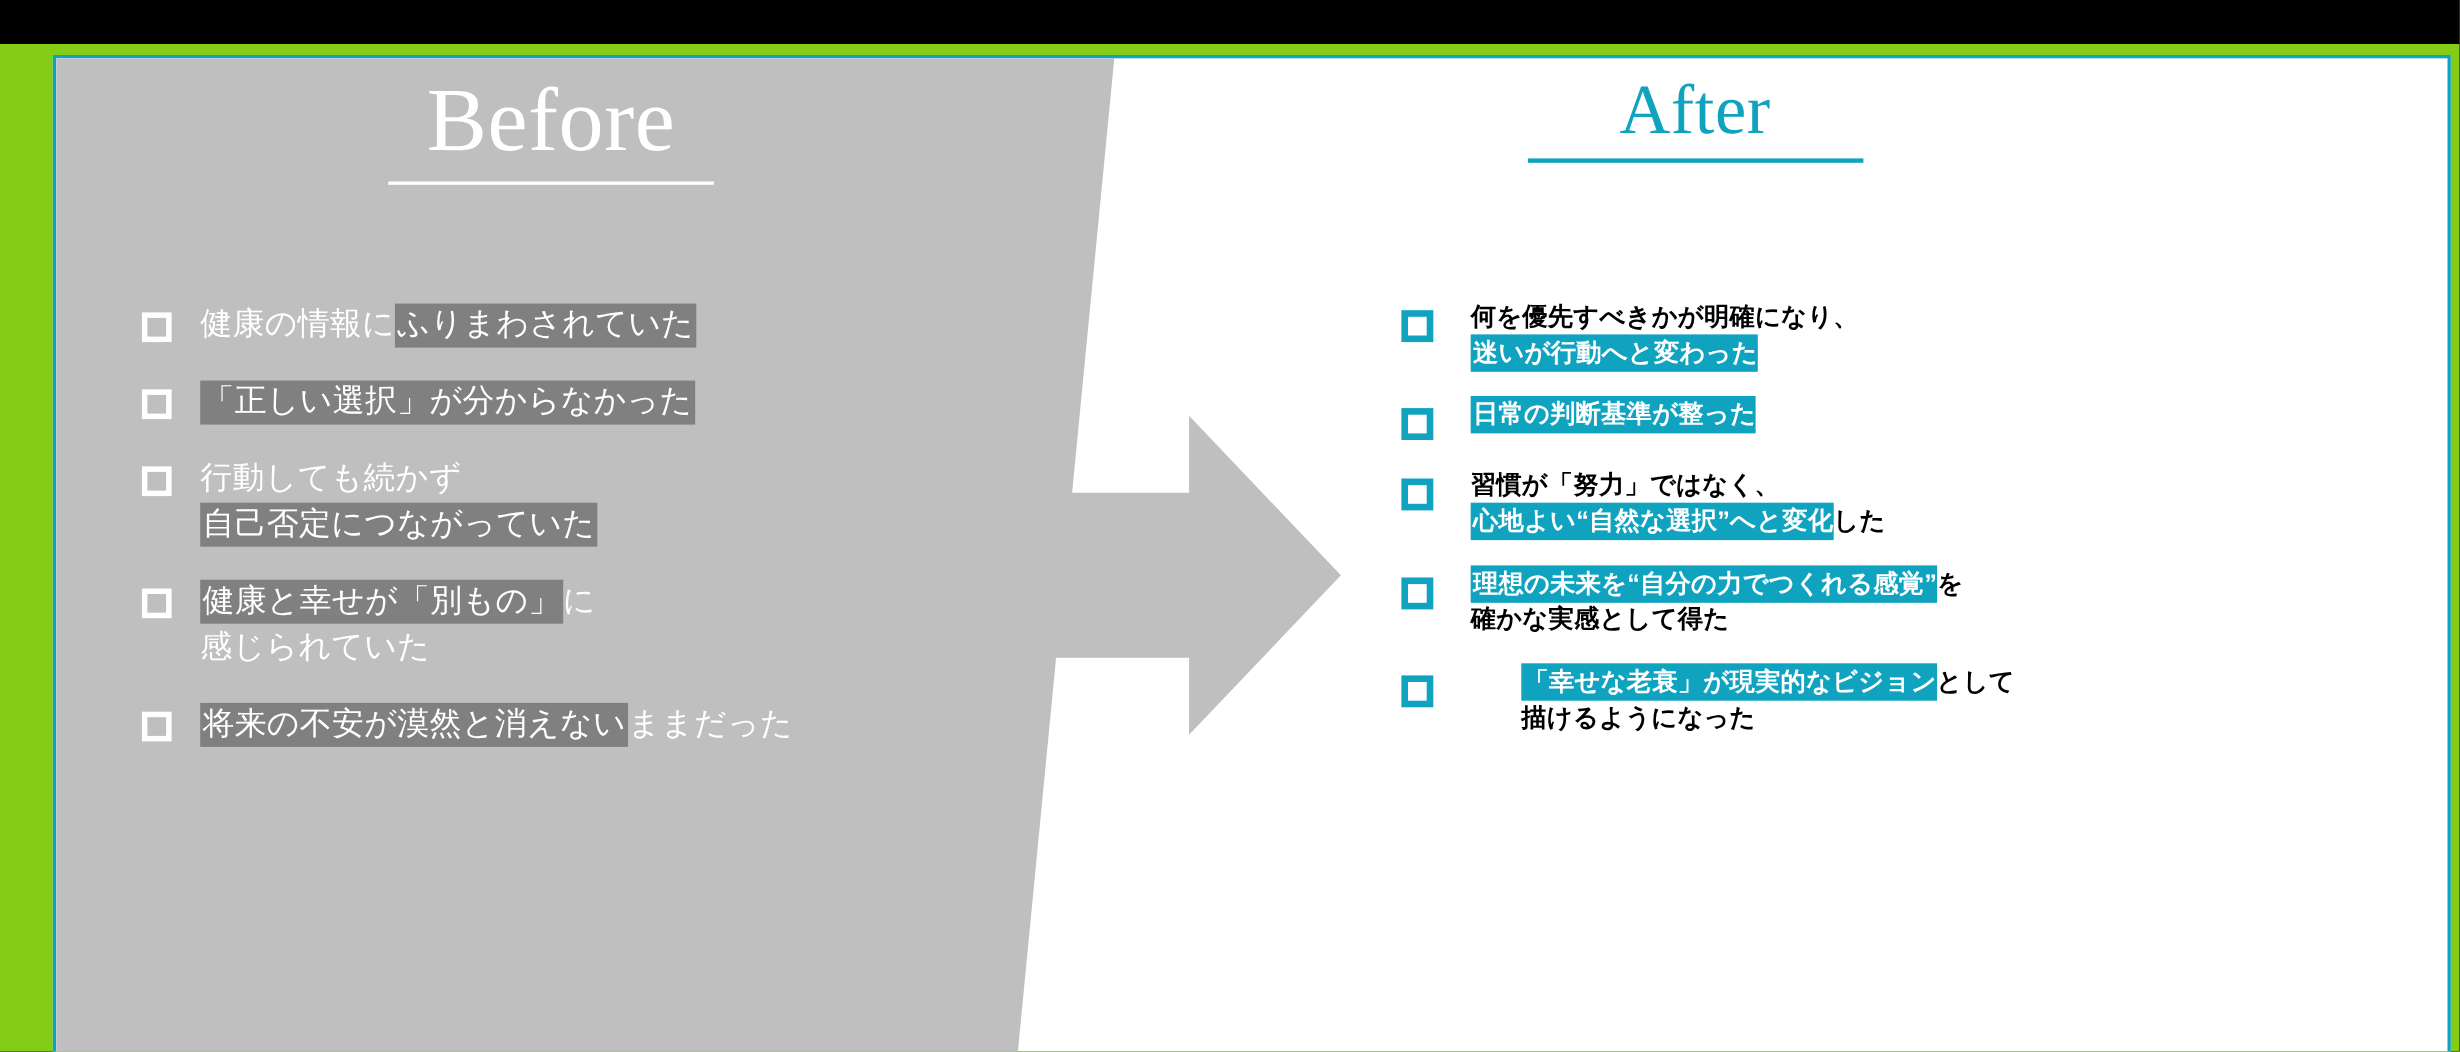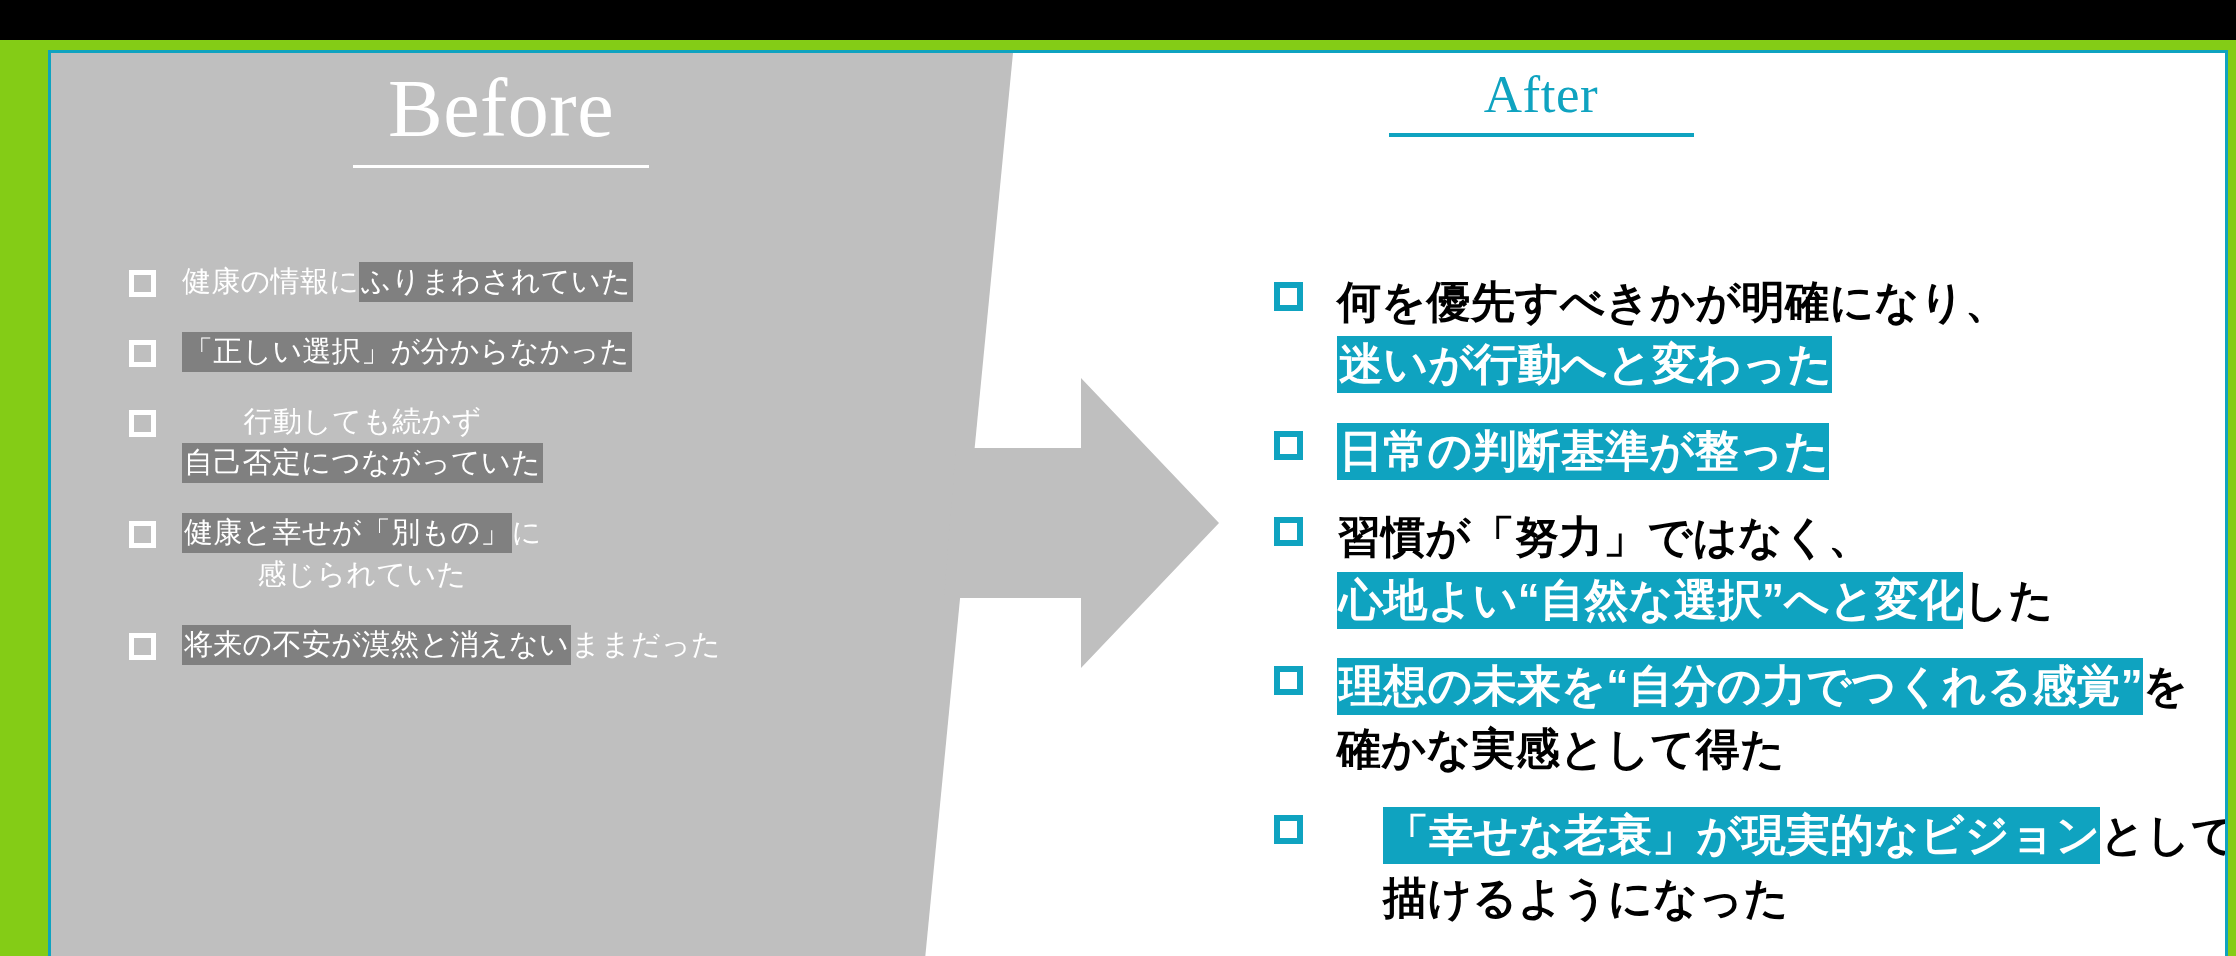--- a/index.html
+++ b/index.html
@@ -74,23 +74,22 @@
     display: block;
     width: 296px;
     height: 3px;
     background: #ffffff;
     margin: 14px auto 0 auto;
   }
 
   #before-list {
     position: absolute;
     left: 78px;
-    top: 208px;
+    top: 222px;
     width: 810px;
-    text-align: center;
   }
   .b-item {
     display: flex;
     align-items: flex-start;
     margin-bottom: 28px;
   }
   .b-item:last-child { margin-bottom: 0; }
 
   .chk-before {
     flex: 0 0 auto;
@@ -128,21 +127,21 @@
   #after-title-wrap {
     position: absolute;
     left: 0;
     top: 14px;
     width: 800px;
     text-align: center;
   }
   .title-after {
     display: inline-block;
     font-family: "Liberation Serif", "DejaVu Serif", serif;
-    font-size: 53px;
+    font-size: 64px;
     line-height: 1.02;
     color: #0fa3c0;
     letter-spacing: 0.5px;
   }
   .rule-after {
     display: block;
     width: 305px;
     height: 4px;
     background: #0fa3c0;
     margin: 12px auto 0 auto;
@@ -164,21 +163,21 @@
   .chk-after {
     flex: 0 0 auto;
     width: 29px;
     height: 29px;
     border: 6px solid #0fa3c0;
     box-sizing: border-box;
     margin-top: 11px;
     margin-right: 34px;
   }
   .a-lines {
-    font-size: 44px;
+    font-size: 23px;
     line-height: 1.42;
     color: #000000;
     font-weight: 700;
     letter-spacing: 0.2px;
   }
   .a-line { display: block; white-space: nowrap; }
   .hl-teal {
     background: #0fa3c0;
     color: #ffffff;
     padding: 3px 0 5px 2px;

